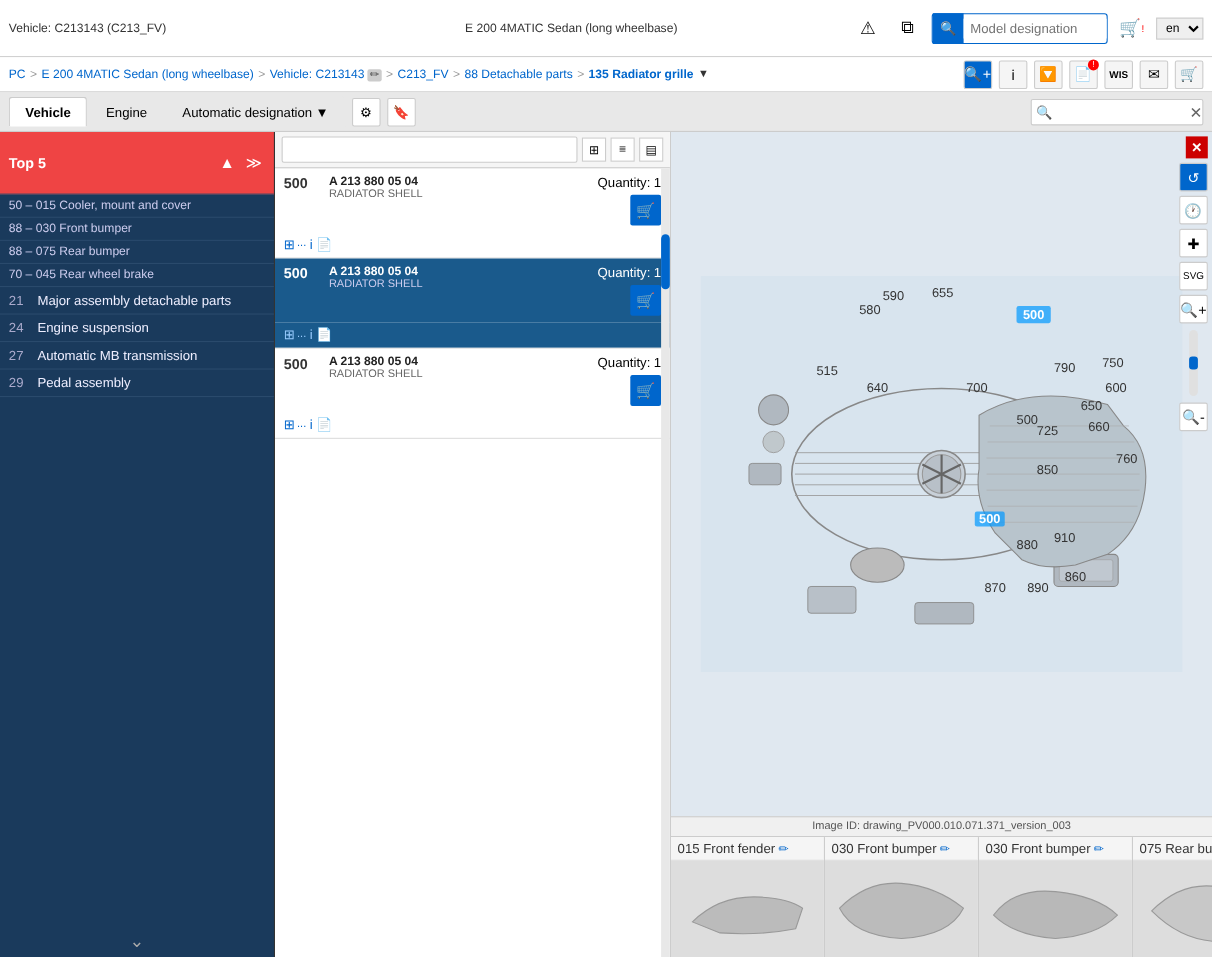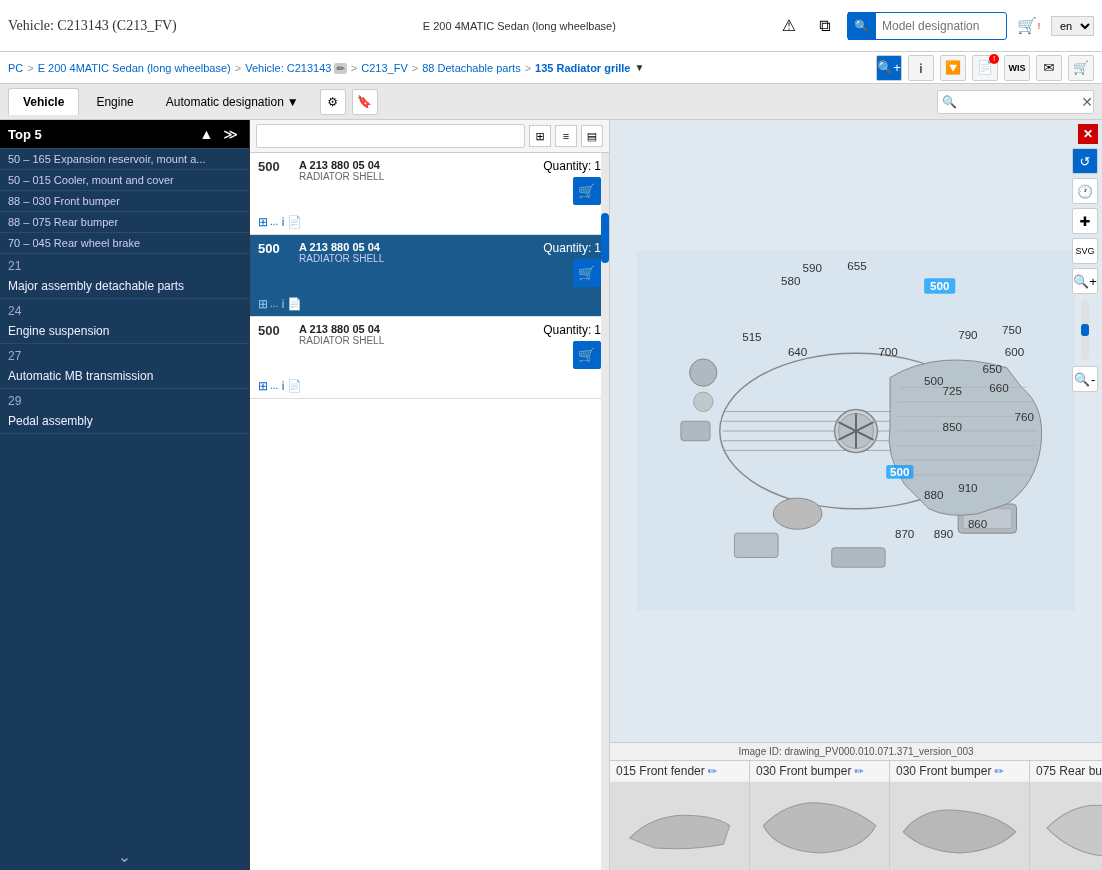--- a/index.html
+++ b/index.html
@@ -1,20 +1,20 @@
 <!DOCTYPE html>
 <html><head>
   <meta charset="utf-8">
   <style>
     * { box-sizing: border-box; margin: 0; padding: 0; font-family: Arial, sans-serif; font-size: 12px; }
     body { width: 1102px; height: 870px; overflow: hidden; background: #f0f0f0; }
 
     
     .header { display: flex; align-items: center; background: #fff; border-bottom: 1px solid #ccc; padding: 6px 8px; height: 52px; }
-    .header-vehicle { font-size: 14px; color: #333; flex: 1; font-family: Liberation Serif, serif; }
+    .header-vehicle { font-size: 11px; color: #333; flex: 1; }
     .header-model { font-size: 11px; color: #333; flex: 2; text-align: center; }
     .header-actions { display: flex; align-items: center; gap: 8px; }
     .header-icon-btn { width: 28px; height: 28px; display: flex; align-items: center; justify-content: center; cursor: pointer; border: none; background: none; font-size: 16px; }
     .search-box-header { display: flex; align-items: center; border: 1px solid #0066cc; border-radius: 3px; height: 28px; }
     .search-box-header input { border: none; outline: none; padding: 2px 6px; font-size: 12px; width: 130px; }
     .search-box-header .search-btn { background: #0066cc; color: white; border: none; width: 28px; height: 28px; cursor: pointer; display: flex; align-items: center; justify-content: center; }
     .lang-select { border: 1px solid #ccc; padding: 2px 4px; font-size: 11px; }
     .cart-icon-btn { width: 28px; height: 28px; cursor: pointer; font-size: 16px; display: flex; align-items: center; justify-content: center; position: relative; }
 
     
@@ -35,27 +35,27 @@
     .search-tab { margin-left: auto; display: flex; align-items: center; border: 1px solid #ccc; background: #fff; height: 24px; border-radius: 2px; }
     .search-tab input { border: none; outline: none; padding: 2px 6px; font-size: 11px; width: 120px; }
     .search-tab .s-btn { background: none; border: none; cursor: pointer; font-size: 12px; padding: 0 4px; }
     .clear-btn { background: none; border: none; cursor: pointer; font-size: 14px; color: #666; }
 
     
     .main-layout { display: flex; height: calc(870px - 52px - 32px - 36px); }
 
     
     .sidebar { width: 250px; background: #1a3a5c; color: white; display: flex; flex-direction: column; overflow: hidden; border-right: 1px solid #333; }
-    .top5-header { display: flex; align-items: center; justify-content: space-between; padding: 6px 8px; background: #000000; border-bottom: 1px solid #2a4a6c; }
+    .top5-header { display: flex; align-items: center; justify-content: space-between; padding: 20px 8px; background: #ef4444; border-bottom: 1px solid #2a4a6c; }
     .top5-title { font-weight: bold; font-size: 13px; color: white; }
     .top5-controls { display: flex; gap: 4px; }
     .top5-btn { background: none; border: none; color: white; cursor: pointer; font-size: 14px; padding: 0 3px; }
     .top5-item { padding: 4px 8px; font-size: 11px; color: #cce; cursor: pointer; border-bottom: 1px solid #2a4a6c; }
     .main-groups-header { padding: 6px 8px; font-weight: bold; font-size: 13px; color: white; background: #1a3a5c; border-bottom: 1px solid #2a4a6c; border-top: 2px solid #3a5a7c; }
-    .sidebar-item { display: flex; align-items: flex-start; padding: 5px 8px; font-size: 11px; color: #cce; cursor: pointer; border-bottom: 1px solid #2a4a6c; gap: 6px; flex-direction: column; }
+    .sidebar-item { display: flex; align-items: flex-start; padding: 5px 8px; font-size: 11px; color: #cce; cursor: pointer; border-bottom: 1px solid #2a4a6c; gap: 6px; }
     .sidebar-item-num { color: #aac; min-width: 20px; }
     .sidebar-item-label { color: #eef; }
 
     
     .parts-list { width: 360px; background: #fff; border-right: 1px solid #ccc; display: flex; flex-direction: column; overflow: hidden; }
     .parts-list-header { display: flex; align-items: center; padding: 4px 6px; border-bottom: 1px solid #ccc; background: #f5f5f5; gap: 4px; }
     .parts-search { flex: 1; height: 24px; border: 1px solid #ccc; padding: 2px 6px; font-size: 11px; border-radius: 2px; outline: none; }
     .parts-view-btn { width: 22px; height: 22px; border: 1px solid #ccc; background: #fff; cursor: pointer; font-size: 11px; display: flex; align-items: center; justify-content: center; }
     .parts-scroll-area { flex: 1; overflow-y: auto; }
     .parts-scroll-area::-webkit-scrollbar { width: 8px; }
@@ -159,21 +159,20 @@
 
   <div class="sidebar">
     <div class="top5-header">
       <span class="top5-title">Top 5</span>
       <div class="top5-controls">
         <button class="top5-btn">▲</button>
         <button class="top5-btn">≫</button>
       </div>
     </div>
     <div>
-      <div class="top5-item">50 – 165 Expansion reservoir, mount a...</div>
       <div class="top5-item">50 – 015 Cooler, mount and cover</div>
       <div class="top5-item">88 – 030 Front bumper</div>
       <div class="top5-item">88 – 075 Rear bumper</div>
       <div class="top5-item">70 – 045 Rear wheel brake</div>
     </div>
     <div>
       <div class="sidebar-item">
         <span class="sidebar-item-num">21</span>
         <span class="sidebar-item-label">Major assembly detachable parts</span>
       </div>

